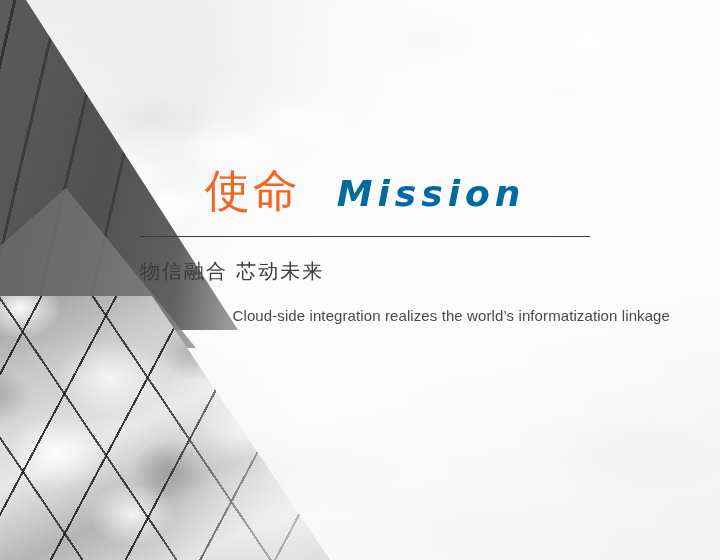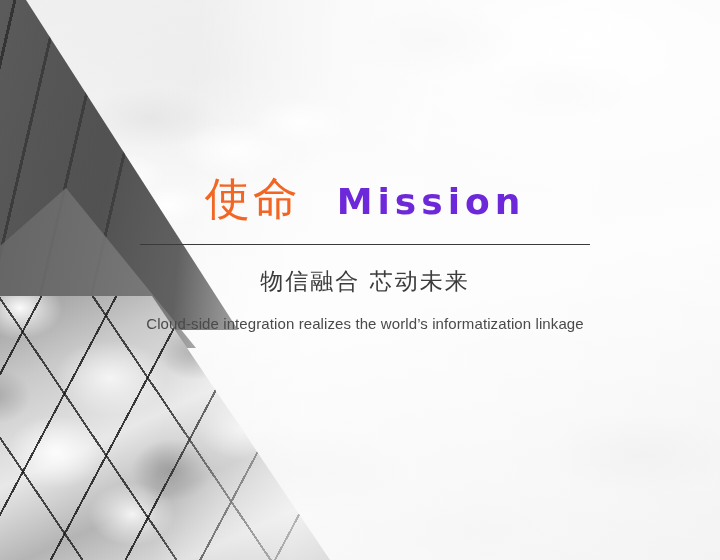--- a/index.html
+++ b/index.html
@@ -144,21 +144,20 @@
       rgba(255,255,255,.62) 44%,
       rgba(255,255,255,.55) 70%,
       rgba(255,255,255,.40) 100%);
     pointer-events: none;
   }
 
   
   .content {
     position: absolute;
     inset: 0;
-    margin-top: 8px;
   }
 
   .title-row {
     position: absolute;
     left: 140px;
     top: 168px;
     width: 450px;
     display: flex;
     align-items: baseline;
     justify-content: center;
@@ -168,63 +167,63 @@
     font-size: 45px;
     font-weight: 400;
     color: #F26522;
     letter-spacing: 3px;
     line-height: 1;
   }
   .title-en {
     font-family: "DejaVu Sans", "Liberation Sans", sans-serif;
     font-size: 36px;
     font-weight: 700;
-    color: #6d28d9;
+    color: #0369a1;
     letter-spacing: 5px;
     line-height: 1;
     margin-left: 36px;
+    font-style: italic;
   }
 
   .divider {
     position: absolute;
     left: 140px;
     top: 236px;
     width: 450px;
     height: 1px;
     background: #3a3a3a;
   }
 
   .subtitle-cn {
     position: absolute;
     left: 140px;
     top: 258px;
     width: 450px;
-    text-align: center;
     font-family: "DejaVu Sans", "Liberation Sans", sans-serif;
-    font-size: 23px;
+    font-size: 20px;
     font-weight: 400;
     color: #3c3c3c;
     letter-spacing: 2px;
     line-height: 1.35;
   }
 
   .tagline {
     position: absolute;
     left: 60px;
     top: 303px;
     width: 610px;
     text-align: center;
     font-family: "Liberation Sans", sans-serif;
     font-size: 15px;
     font-weight: 400;
     color: #4a4a4a;
     line-height: 1.78;
     letter-spacing: .1px;
   }
-  .tagline .line { display: block; white-space: nowrap; }
+  .tagline .line { display: block; white-space: nowrap; text-align: right; }
 </style>
 </head>
 <body>
 
 <div id="slide">
 
   <div class="sky"></div>
   <div class="clouds"></div>
 
   <div class="bldg-slab"></div>

